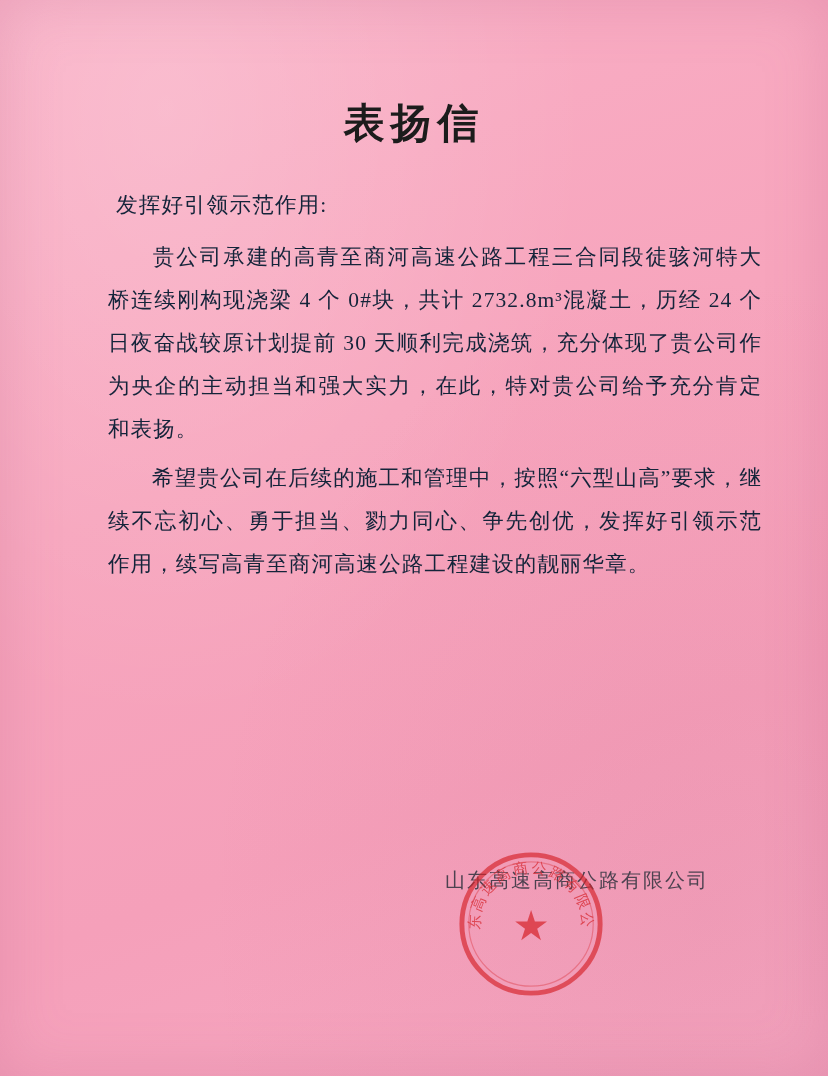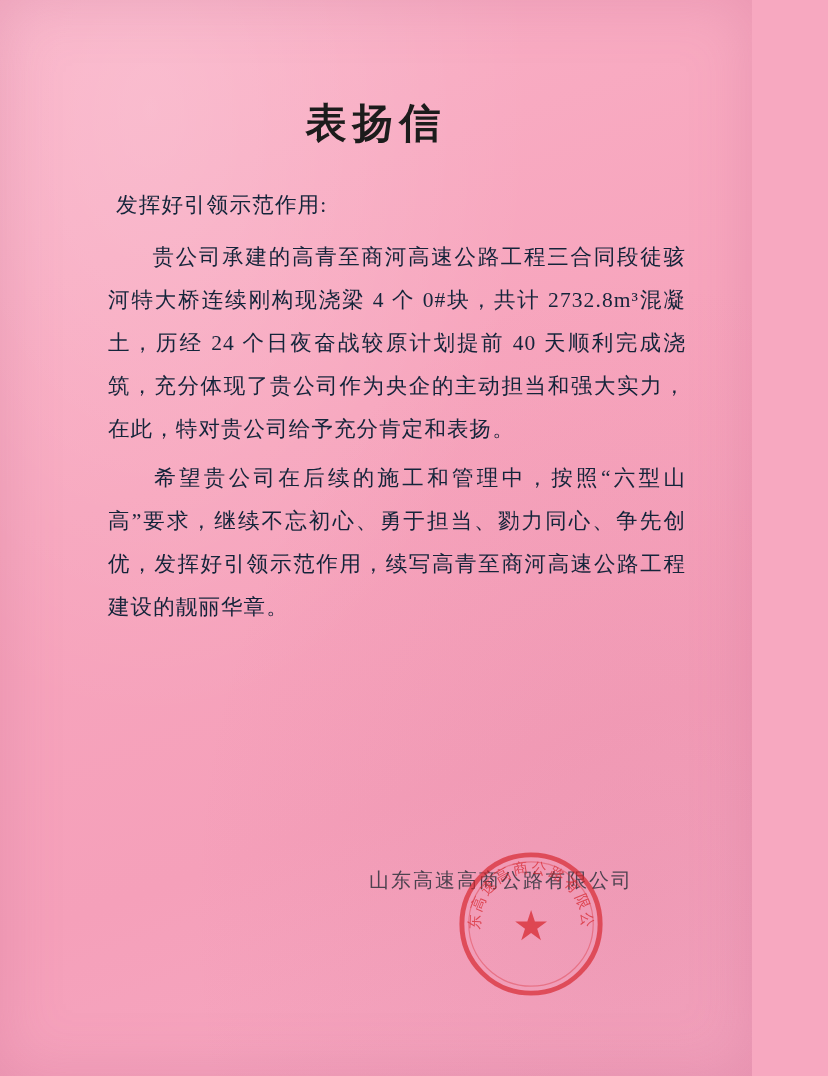--- a/index.html
+++ b/index.html
@@ -8,21 +8,21 @@
   }
   body {
     width: 828px;
     height: 1076px;
     background: #f7a8c0;
     font-family: "Liberation Serif", "DejaVu Serif", serif;
     overflow: hidden;
   }
   .page {
     position: relative;
-    width: 752px;
+    width: 828px;
     height: 1076px;
     background: linear-gradient(160deg, #f9b0c6 0%, #f7a5bd 40%, #f5a0ba 70%, #f6a8c2 100%);
     box-sizing: border-box;
     overflow: hidden;
   }
   
   .paper-texture {
     position: absolute;
     inset: 0;
     background:
@@ -121,21 +121,21 @@
   <div class="paper-texture"></div>
   <div class="edge-shadow"></div>
 
   <div class="content">
 
     <div class="doc-title">表扬信</div>
 
     <div class="salutation">发挥好引领示范作用:</div>
 
     <div class="para-block">
-      <p class="para"><span class="indent"></span><span>贵公司承建的高青至商河高速公路工程三合同段徒骇河特大桥连续刚构现浇梁 4 个 0#块，共计 2732.8m³混凝土，历经 24 个日夜奋战较原计划提前 40 天顺利完成浇筑，充分体现了贵公司作为央企的主动担当和强大实力，在此，特对贵公司给予充分肯定和表扬。</span></p>
+      <p class="para"><span class="indent"></span><span>贵公司承建的高青至商河高速公路工程三合同段徒骇河特大桥连续刚构现浇梁 4 个 0#块，共计 2732.8m³混凝土，历经 24 个日夜奋战较原计划提前 30 天顺利完成浇筑，充分体现了贵公司作为央企的主动担当和强大实力，在此，特对贵公司给予充分肯定和表扬。</span></p>
       <p class="para"><span class="indent"></span><span>希望贵公司在后续的施工和管理中，按照“六型山高”要求，继续不忘初心、勇于担当、勠力同心、争先创优，发挥好引领示范作用，续写高青至商河高速公路工程建设的靓丽华章。</span></p>
     </div>
   </div>
 
   <div class="signature">
     <div class="sig-org">山东高速高商公路有限公司</div>
   </div>
 
   <div class="seal">
     <svg viewBox="0 0 160 160" xmlns="http://www.w3.org/2000/svg">

